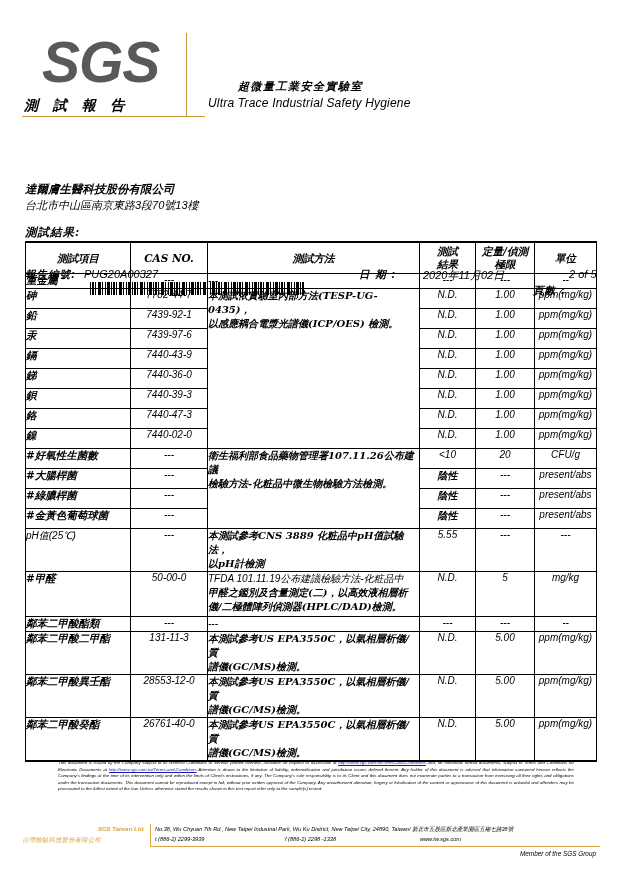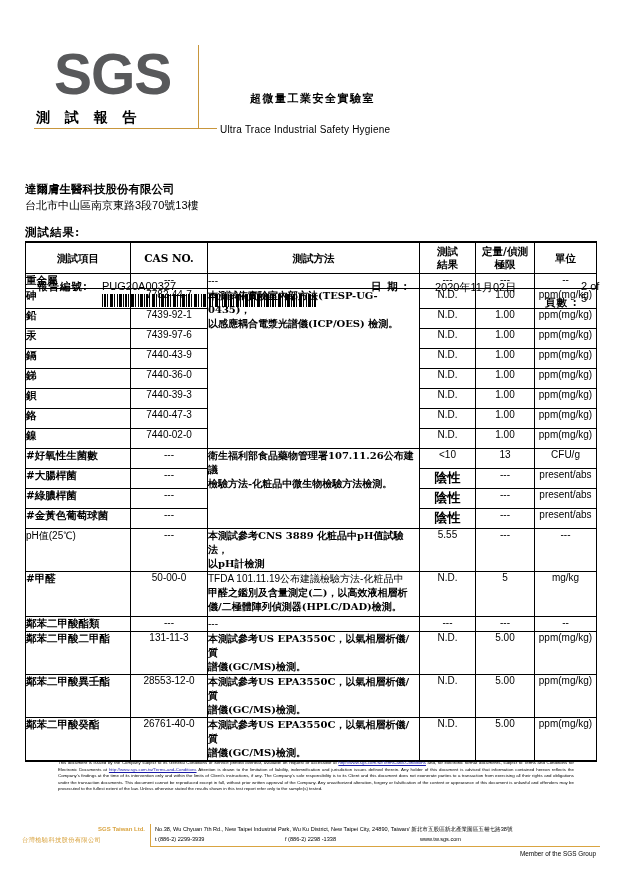--- a/index.html
+++ b/index.html
@@ -13,21 +13,22 @@
     font-family: "Liberation Sans", "DejaVu Sans", sans-serif;
     color: #000;
     position: relative;
     overflow: hidden;
   }
   .page {
     position: relative;
     width: 620px;
     height: 864px;
     box-sizing: border-box;
-    padding: 12px;
+    padding: 0;
+    font-style: italic;
   }
 
   
   .header {
     position: relative;
     height: 122px;
   }
   .logo-wrap {
     position: absolute;
     left: 42px;
@@ -75,40 +76,40 @@
     left: 238px;
     top: 79px;
     font-size: 11px;
     font-weight: bold;
     letter-spacing: 1.5px;
     font-family: "DejaVu Serif", "Liberation Serif", serif;
   }
   .lab-name-en {
     position: absolute;
     left: 208px;
-    top: 112px;
-    font-size: 10px;
+    top: 96px;
+    font-size: 12px;
     letter-spacing: 0.2px;
   }
 
   
   .meta-row {
     position: relative;
     height: 32px;
   }
   .meta-label {
     font-size: 10.5px;
     font-weight: bold;
     font-family: "DejaVu Serif", "Liberation Serif", serif;
   }
   .meta-value {
     font-size: 11px;
   }
   .rep-no-label { position: absolute; left: 25px; top: 146px; letter-spacing: 1px; }
-  .rep-no-value { position: absolute; left: 90px; top: 146px; }
+  .rep-no-value { position: absolute; left: 84px; top: 146px; }
   .date-label   { position: absolute; left: 359px; top: 146px; letter-spacing: 1px;}
   .date-value   { position: absolute; left: 400px; top: 146px; margin-left: 23px; }
   .pages-label  { position: absolute; left: 533px; top: 162px; letter-spacing: 1px;}
   .pages-value  { position: absolute; left: 569px; top: 146px; }
 
   .barcode {
     position: absolute;
     left: 90px;
     top: 160px;
     width: 215px;
@@ -219,21 +220,21 @@
     font-weight: bold;
   }
   td.result, td.limit, td.unit {
     text-align: center;
     padding-top: 4px;
     font-size: 10px;
   }
   td.result.cn, td.unit.cn {
     font-family: "DejaVu Serif", "Liberation Serif", serif;
     font-weight: bold;
-    font-size: 13px;
+    font-size: 10px;
     margin-top: 32px;
   }
   .rh-1 { height: 15px; }
   .rh-2 { height: 20px; }
   .rh-3 { height: 28px; }
   .rh-4 { height: 45px; }
 
   
   .footer {
     position: absolute;
@@ -462,21 +463,21 @@
         </tr>
 
         <tr class="rh-2">
           <td class="item">#好氧性生菌數</td>
           <td class="cas">---</td>
           <td class="method" rowspan="4">
             <div class="cn">衛生福利部食品藥物管理署107.11.26公布建議</div>
             <div class="cn">檢驗方法-化粧品中微生物檢驗方法檢測。</div>
           </td>
           <td class="result">&lt;10</td>
-          <td class="limit">13</td>
+          <td class="limit">20</td>
           <td class="unit">CFU/g</td>
         </tr>
         <tr class="rh-2">
           <td class="item">#大腸桿菌</td>
           <td class="cas">---</td>
           <td class="result cn">陰性</td>
           <td class="limit">---</td>
           <td class="unit">present/abs</td>
         </tr>
         <tr class="rh-2">

